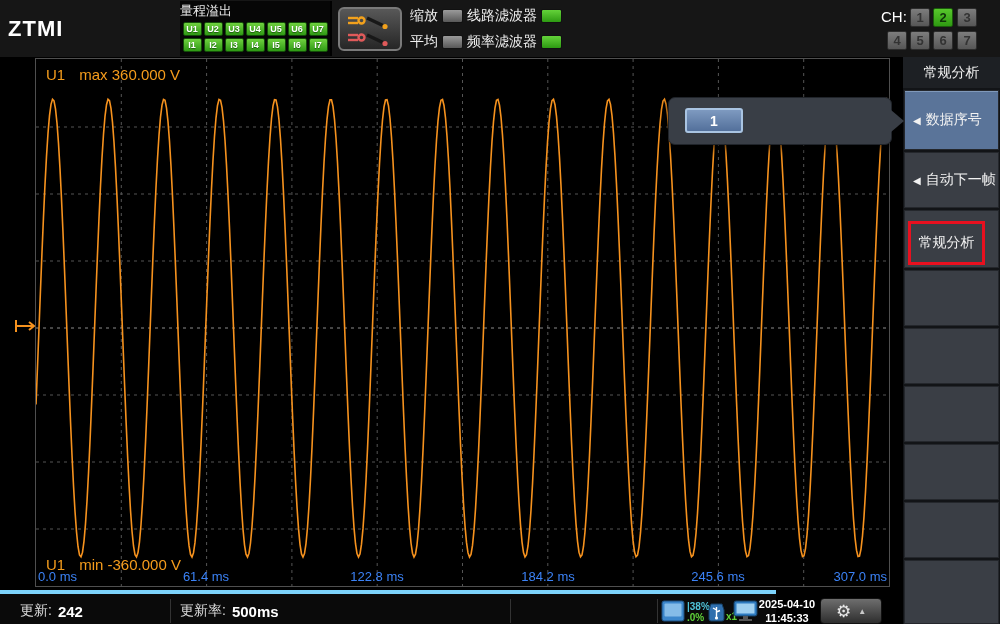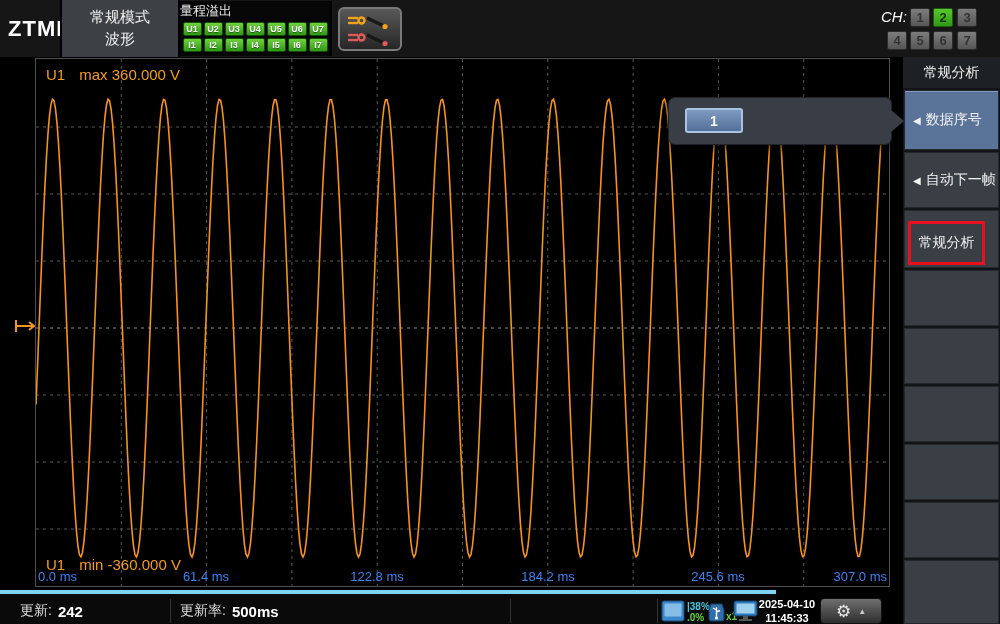--- a/index.html
+++ b/index.html
@@ -28,21 +28,21 @@
   .tog-row .lbl{font-size:14px;color:#f0f0f0;white-space:nowrap;}
   .ind{width:22px;height:14px;border-radius:2px;border:1px solid #111;box-sizing:border-box;}
   .ind.gray{background:linear-gradient(#9a9a9a,#585858);}
   .ind.green{background:linear-gradient(#64d23a,#2d9a12);}
   .file-box{position:absolute;left:566px;top:3px;width:310px;height:50px;background:#000;
     border:1px solid #4a4a4a;border-radius:2px;box-sizing:border-box;}
   .file-name{position:absolute;left:0;top:0;width:100%;height:100%;display:flex;align-items:center;justify-content:center;
     font-size:16px;color:#c8e234;}
   .file-img{position:absolute;right:8px;top:12px;}
   .ch-area{position:absolute;left:880px;top:0;width:120px;height:57px;}
-  .ch-lbl{position:absolute;left:1px;top:8px;font-size:15px;color:#fff;font-style:italic;}
+  .ch-lbl{position:absolute;left:1px;top:8px;font-size:15px;color:#fff;}
   .chb{position:absolute;width:20px;height:19px;border-radius:2px;font-size:13px;font-weight:bold;
     display:flex;align-items:center;justify-content:center;background:linear-gradient(#7d7d7d,#565656);
     color:#333;border:1px solid #2c2c2c;box-sizing:border-box;}
   .chb.on{background:linear-gradient(#57c72c,#2f9a12);color:#10340a;border-color:#1a5c0b;}
 
   
   .main{position:absolute;left:0;top:57px;width:903px;height:533px;background:#000;}
   .plot{position:absolute;left:35px;top:1px;width:853px;height:527px;border:1px solid #4f4f4f;box-sizing:content-box;}
   .plot svg{position:absolute;left:0;top:0;}
   .grid-v,.grid-h{stroke:#555;stroke-width:1;stroke-dasharray:3,4;}
@@ -90,24 +90,20 @@
   .gear-btn .tri{font-size:8px;color:#c9c9c9;}
 </style>
 </head>
 <body>
 
 <div class="screen">
 
   <div class="topbar">
     <div class="logo">ZTMI</div>
 
-    <div class="mode-box">
-      <span>常规模式</span>
-      <span>波形</span>
-    </div>
 
     <div class="ovf-box">
       <span class="ovf-title">量程溢出</span>
       <div class="led-row">
         <span class="led">U1</span>
         <span class="led">U2</span>
         <span class="led">U3</span>
         <span class="led">U4</span>
         <span class="led">U5</span>
         <span class="led">U6</span>
@@ -136,20 +132,34 @@
         <g stroke="#e05a5a" stroke-width="2.4" fill="none">
           <line x1="4" y1="24" x2="14" y2="24"></line>
             <line x1="4" y1="29" x2="14" y2="29"></line>
           <circle cx="17.5" cy="26.5" r="3"></circle>
         </g>
         <line x1="23" y1="24" x2="40" y2="32" stroke="#181818" stroke-width="3.4"></line>
         <circle cx="41" cy="32.5" r="2.6" fill="#e05a5a"></circle>
       </svg>
     </div>
 
+    <div class="toggles">
+      <div class="tog-row">
+        <span class="lbl">缩放</span>
+        <span class="ind gray"></span>
+        <span class="lbl">线路滤波器</span>
+        <span class="ind green"></span>
+      </div>
+      <div class="tog-row">
+        <span class="lbl">平均</span>
+        <span class="ind gray"></span>
+        <span class="lbl">频率滤波器</span>
+        <span class="ind green"></span>
+      </div>
+    </div>
 
 
     <div class="ch-area">
       <span class="ch-lbl">CH:</span>
       <span class="chb" style="left:30px;top:8px;">1</span>
       <span class="chb on" style="left:53px;top:8px;">2</span>
       <span class="chb" style="left:77px;top:8px;">3</span>
       <span class="chb" style="left:7px;top:31px;">4</span>
       <span class="chb" style="left:30px;top:31px;">5</span>
       <span class="chb" style="left:53px;top:31px;">6</span>

